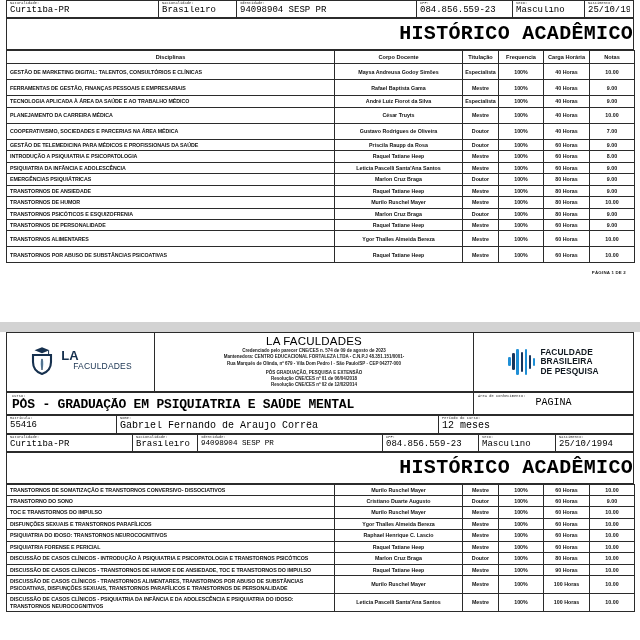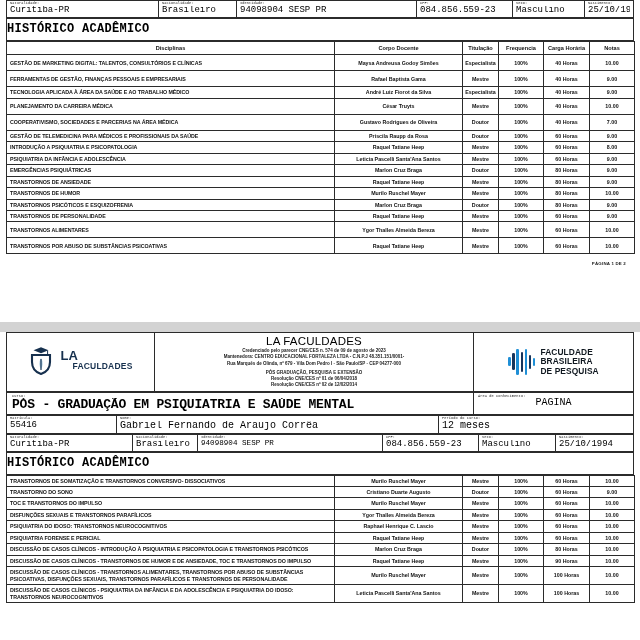--- a/index.html
+++ b/index.html
@@ -28,22 +28,22 @@
 
   .field { padding: 1px 3px 2px 3px; line-height: 1.0; }
   .field .lbl { font-size: 3.6px; color: #1a1a1a; letter-spacing: .1px; display: block; }
   .field .val { font-size: 8.2px; color: #000; display: block; margin-top: 0px; white-space: nowrap; overflow: hidden; }
   .field .val.big { font-size: 13px; font-weight: bold; letter-spacing: -.2px; }
   .field .val.mid { font-size: 9px; }
   .field.center { text-align: center; }
   .field.center .val { font-size: 10px; }
 
   .title-band {
-    text-align: left;
-    font-size: 12px;
+    text-align: right;
+    font-size: 20px;
     font-weight: bold;
     letter-spacing: .3px;
     padding: 3px 0 4px 0;
     color: #000;
   }
 
   
   .rec { width: 100%; border-collapse: collapse; table-layout: fixed; }
   .rec th, .rec td {
     border: 1px solid #2b2b2b;
@@ -76,21 +76,21 @@
   
   .letterhead { width: 100%; border-collapse: collapse; table-layout: fixed; }
   .letterhead td { border: 1px solid #2b2b2b; vertical-align: middle; padding: 2px; }
   .lh-left { width: 148px; text-align: center; }
   .lh-right { width: 160px; text-align: center; }
 
   .logo-la { display: inline-flex; align-items: center; gap: 6px; }
   .logo-la .mark { width: 26px; height: 30px; position: relative; }
   .logo-la .txt { text-align: left; line-height: 1.05; }
   .logo-la .txt .l1 { font-size: 13px; font-weight: bold; color: #16304e; letter-spacing: .2px; }
-  .logo-la .txt .l2 { font-size: 8.5px; font-weight: bold; color: #16304e; letter-spacing: .2px; margin-left: 12px; }
+  .logo-la .txt .l2 { font-size: 8.5px; font-weight: normal; color: #16304e; letter-spacing: .2px; margin-left: 12px; }
 
   .logo-fbm { display: inline-flex; align-items: center; gap: 5px; }
   .logo-fbm .bars { display: flex; align-items: center; gap: 1.5px; height: 26px; }
   .logo-fbm .bars i { display: block; width: 2.6px; border-radius: 1.3px; background: #1f8fd6; }
   .logo-fbm .bars i.dk { background: #17355c; }
   .logo-fbm .txt { text-align: left; line-height: 1.12; }
   .logo-fbm .txt div { font-size: 8.4px; font-weight: bold; color: #101820; letter-spacing: .1px; }
 
   .lh-center { text-align: center; padding: 3px 4px 4px 4px; }
   .lh-center .inst { font-size: 11.5px; color: #000; letter-spacing: .2px; margin-bottom: 1px; text-align: center; }

